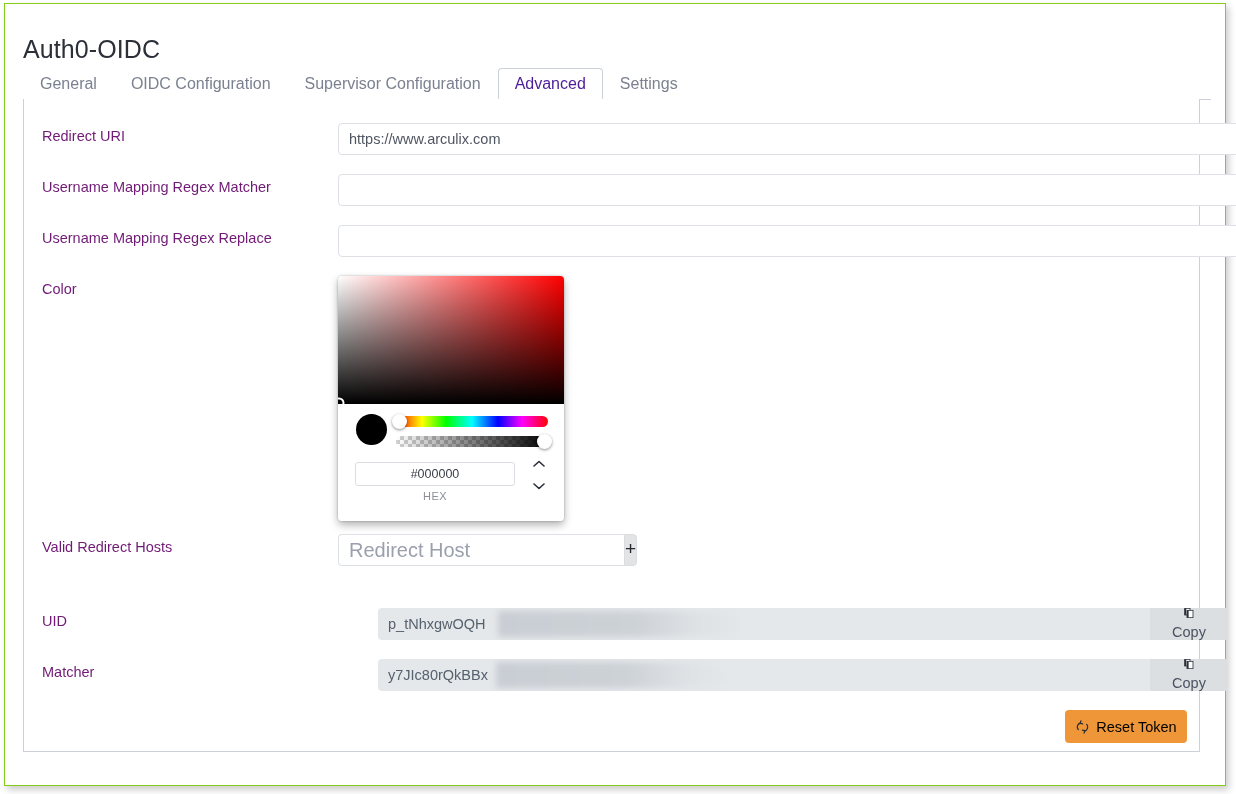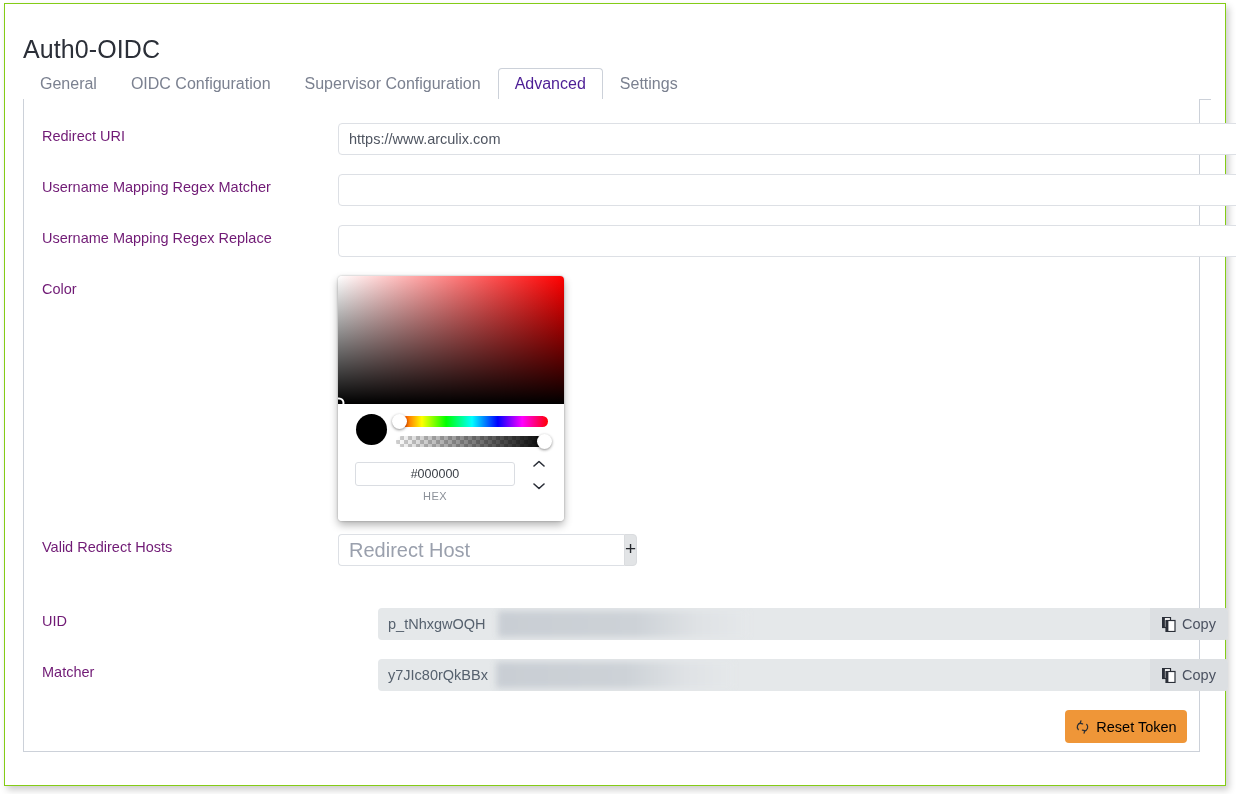--- a/index.html
+++ b/index.html
@@ -295,20 +295,21 @@
     background: #dcdfe2;
     display: flex;
     align-items: center;
     justify-content: center;
     gap: 6px;
     font-size: 14.5px;
     color: #4a5160;
     cursor: pointer;
     border-top-right-radius: 4px;
     border-bottom-right-radius: 4px;
+    flex-direction: column;
   }
 
   
   #reset-token-button {
     position: absolute;
     left: 1041px; top: 611px;
     width: 122px; height: 33px;
     background: #ef9638;
     border: none;
     border-radius: 4px;

